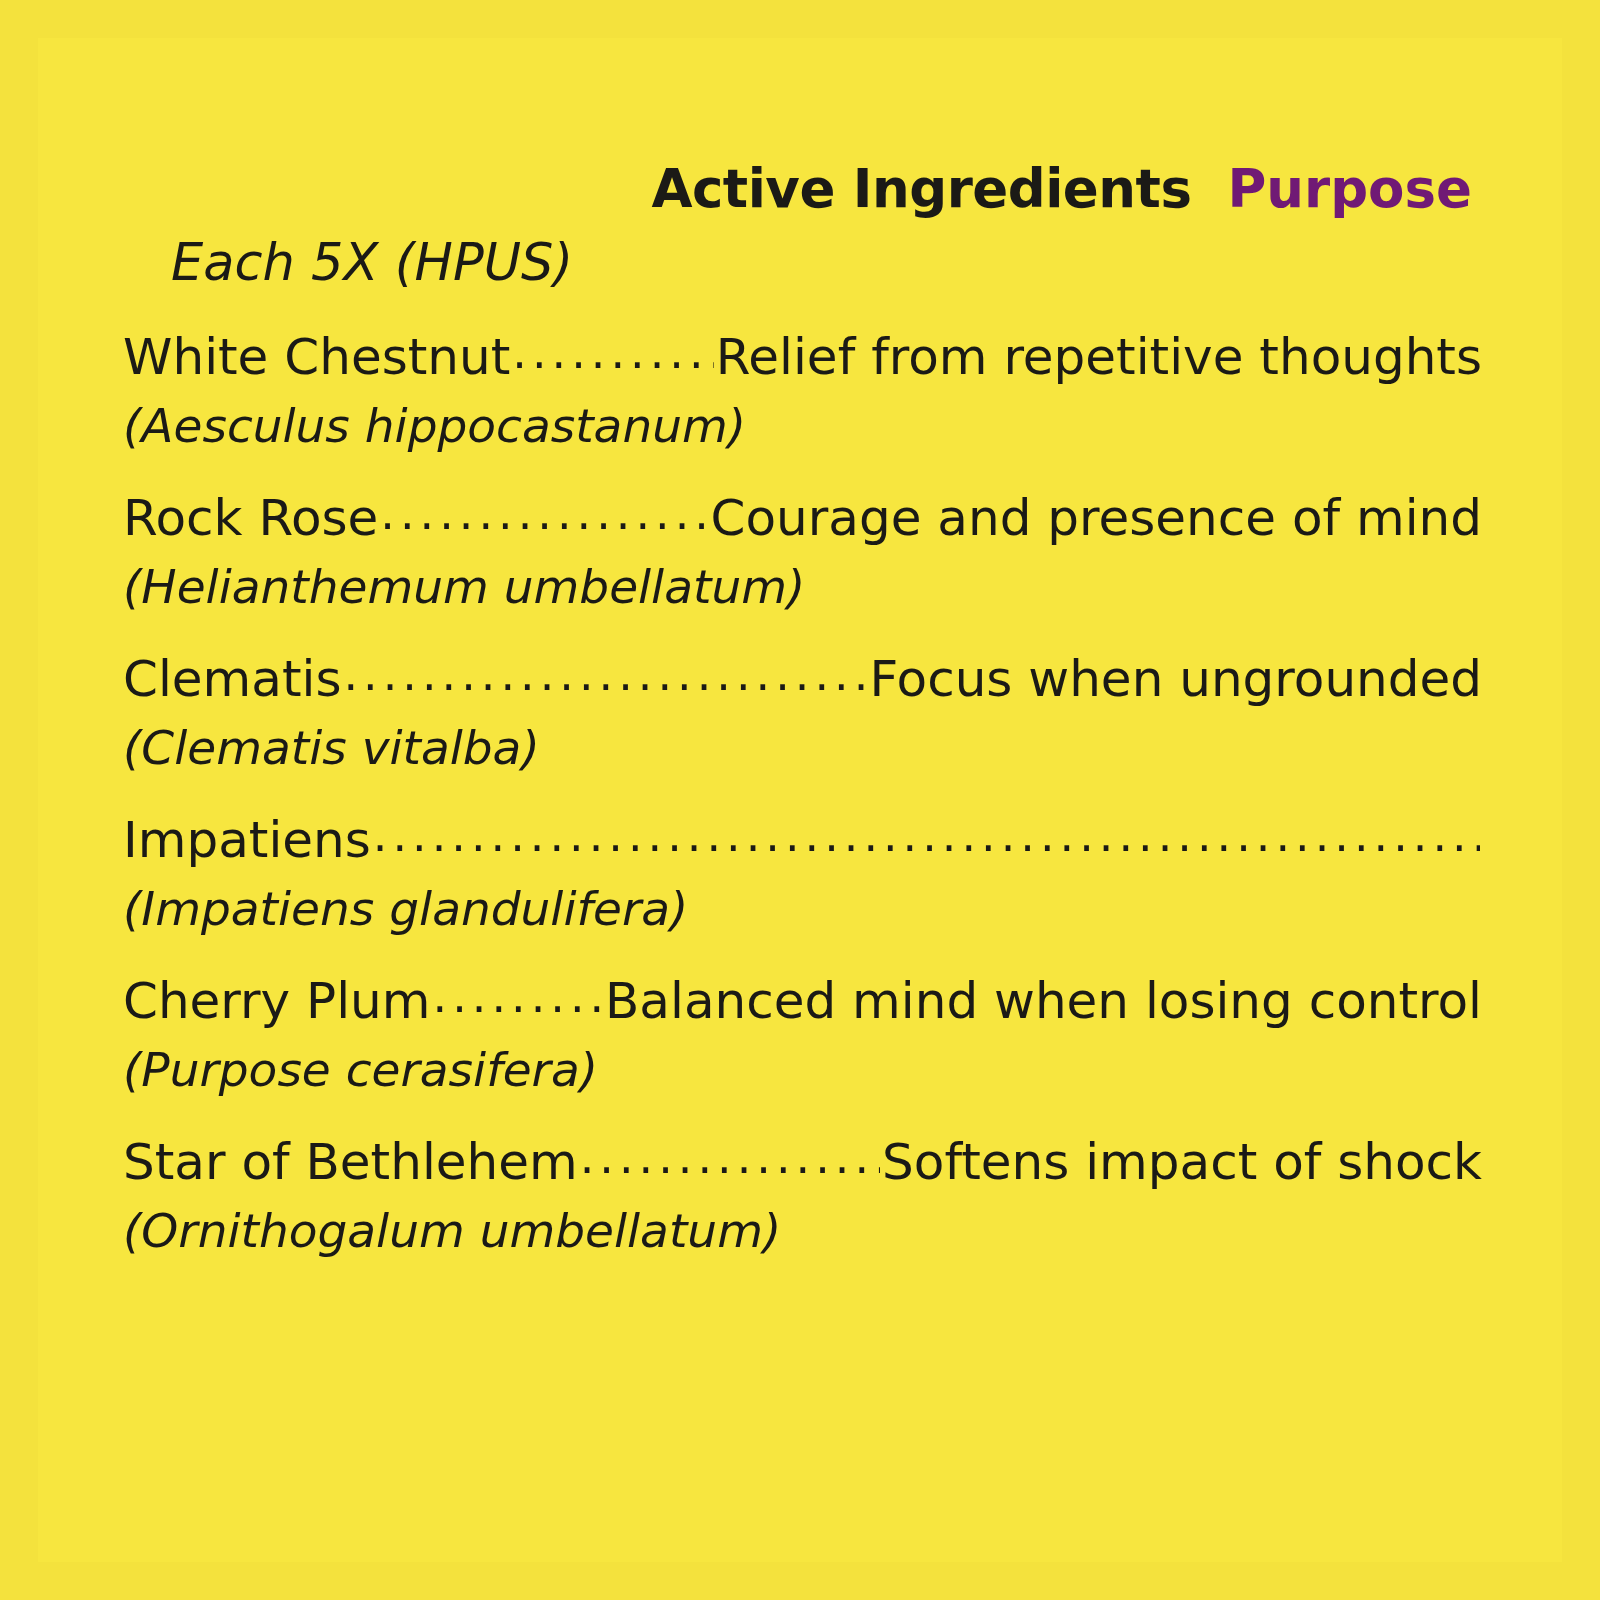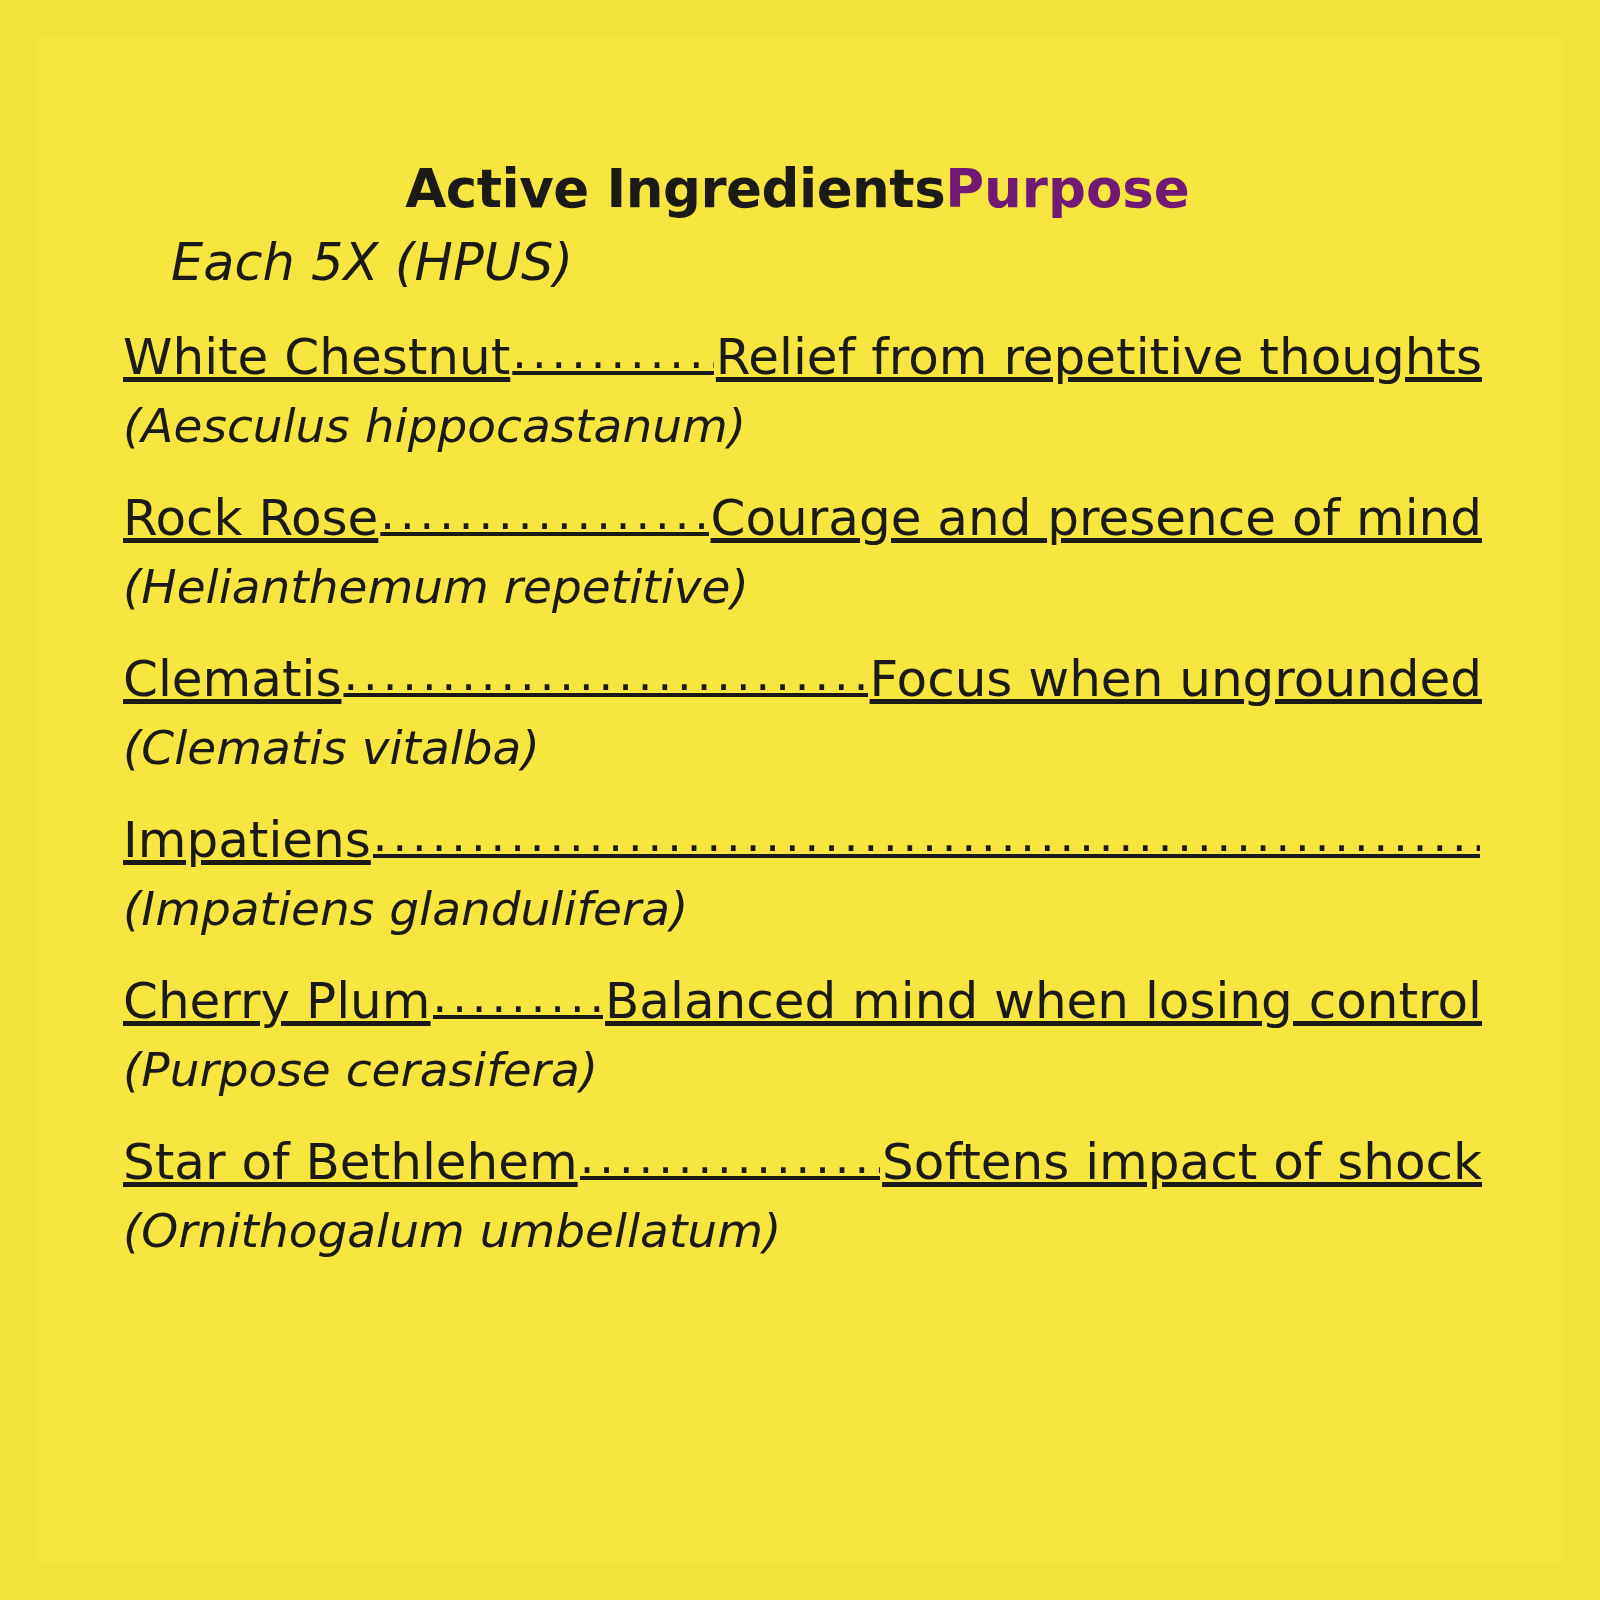--- a/index.html
+++ b/index.html
@@ -19,21 +19,22 @@
     top: 38px;
     width: 1524px;
     height: 1524px;
     background: #f7e63f;
     box-sizing: border-box;
     padding: 120px 80px 40px 85px;
   }
   .header-row {
     display: flex;
     align-items: baseline;
-    justify-content: center;
+    justify-content: flex-end;
+    gap: 36px;
   }
   .header-left {
     font-weight: bold;
     font-size: 53px;
     letter-spacing: -0.5px;
     color: #1b1a16;
     font-family: "DejaVu Sans", sans-serif;
   }
   .header-right {
     font-weight: bold;
@@ -52,21 +53,20 @@
   .ing-block {
     margin-top: 36px;
   }
   .ing-line {
     display: flex;
     align-items: baseline;
     width: 100%;
     font-size: 50px;
     color: #1b1a16;
     white-space: nowrap;
-    text-decoration: underline;
   }
   .ing-name {
     flex: 0 0 auto;
   }
   .dots {
     flex: 1 1 auto;
     overflow: hidden;
     margin: 0 2px;
     position: relative;
     top: -6px;
@@ -105,21 +105,21 @@
     </div>
     <div class="latin">(Aesculus hippocastanum)</div>
   </div>
 
   <div class="ing-block">
     <div class="ing-line">
       <span class="ing-name">Rock Rose</span>
       <span class="dots">..............................................................</span>
       <span class="purpose">Courage and presence of mind</span>
     </div>
-    <div class="latin">(Helianthemum repetitive)</div>
+    <div class="latin">(Helianthemum umbellatum)</div>
   </div>
 
   <div class="ing-block">
     <div class="ing-line">
       <span class="ing-name">Clematis</span>
       <span class="dots">..............................................................</span>
       <span class="purpose">Focus when ungrounded</span>
     </div>
     <div class="latin">(Clematis vitalba)</div>
   </div>

